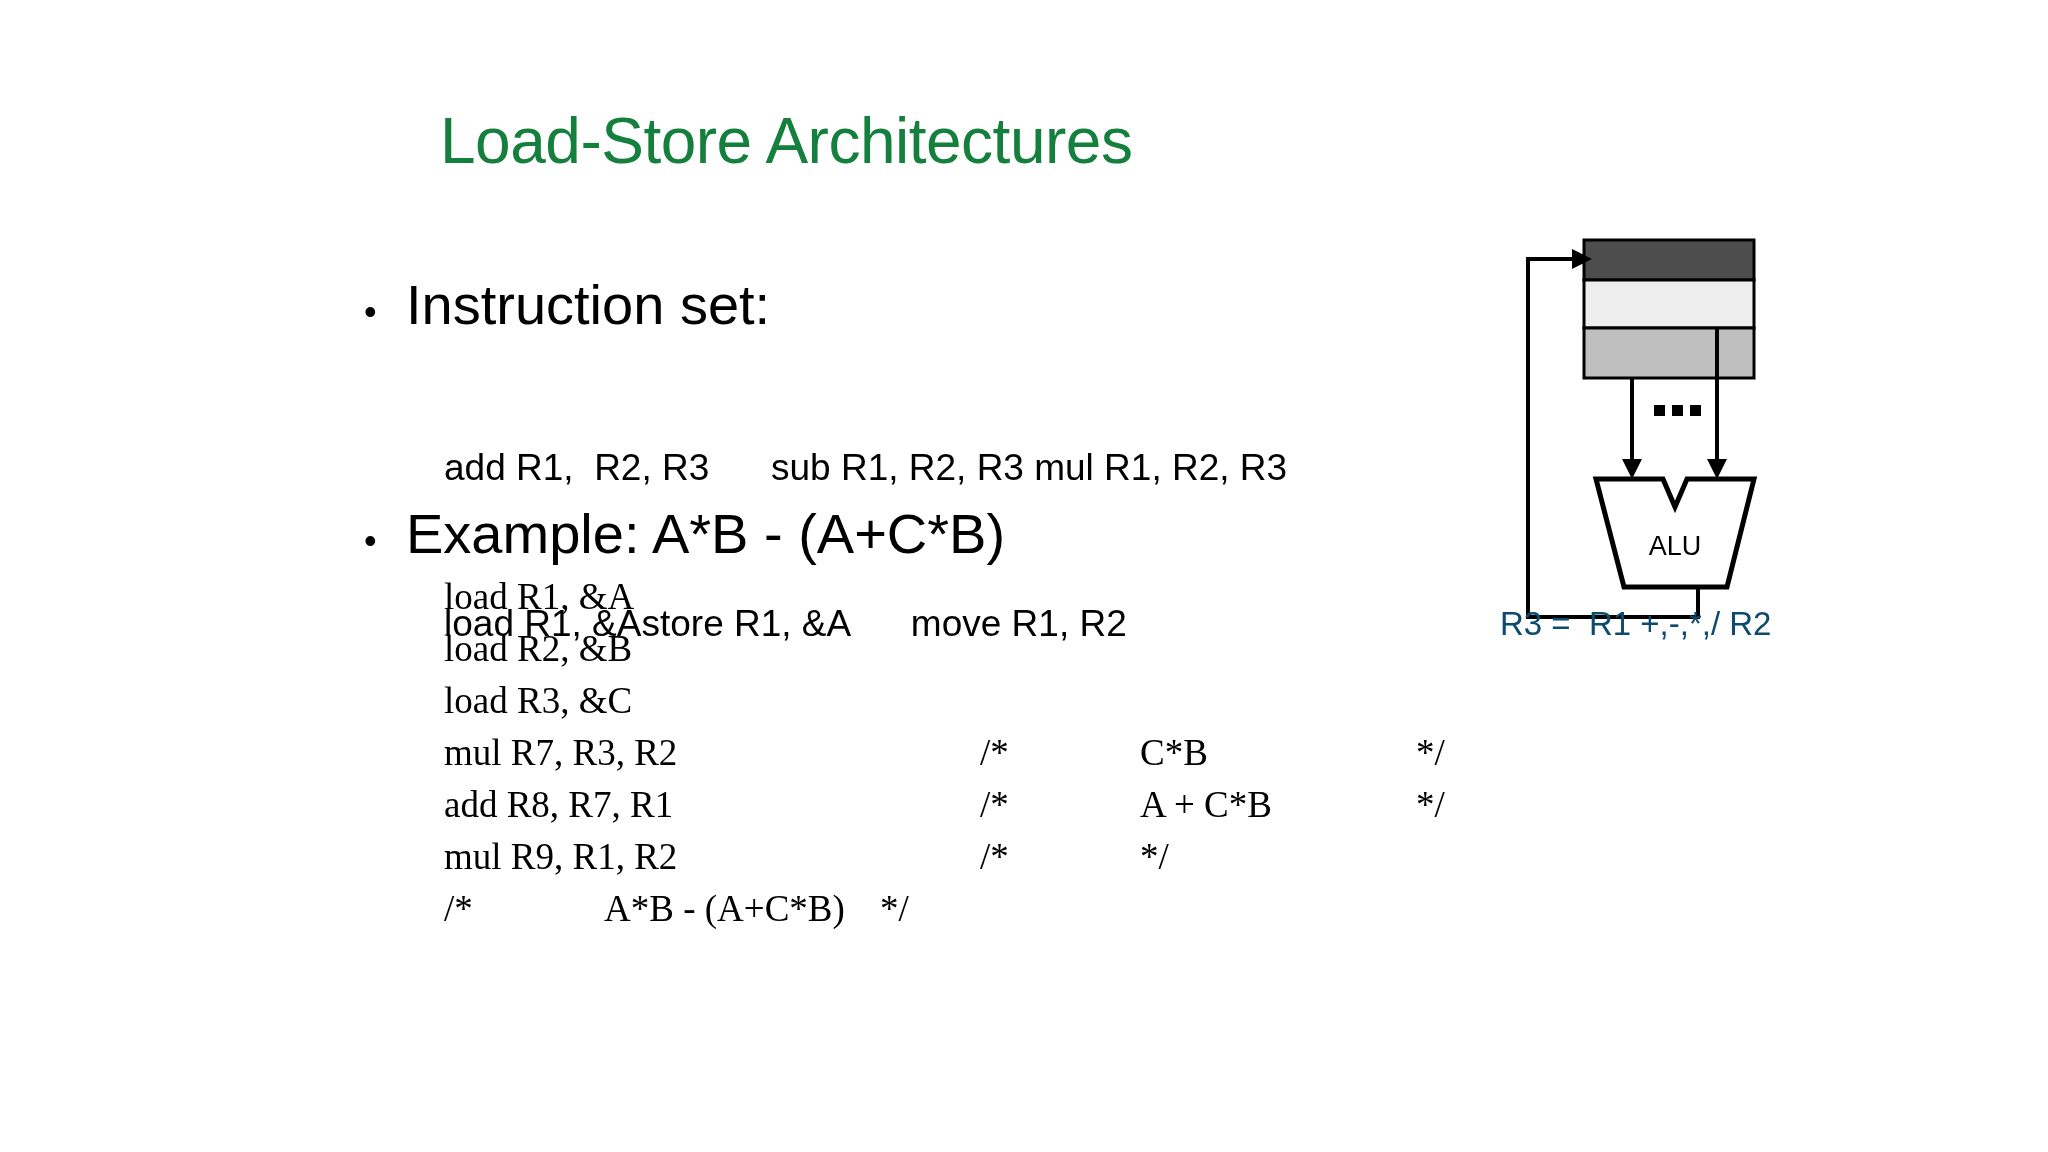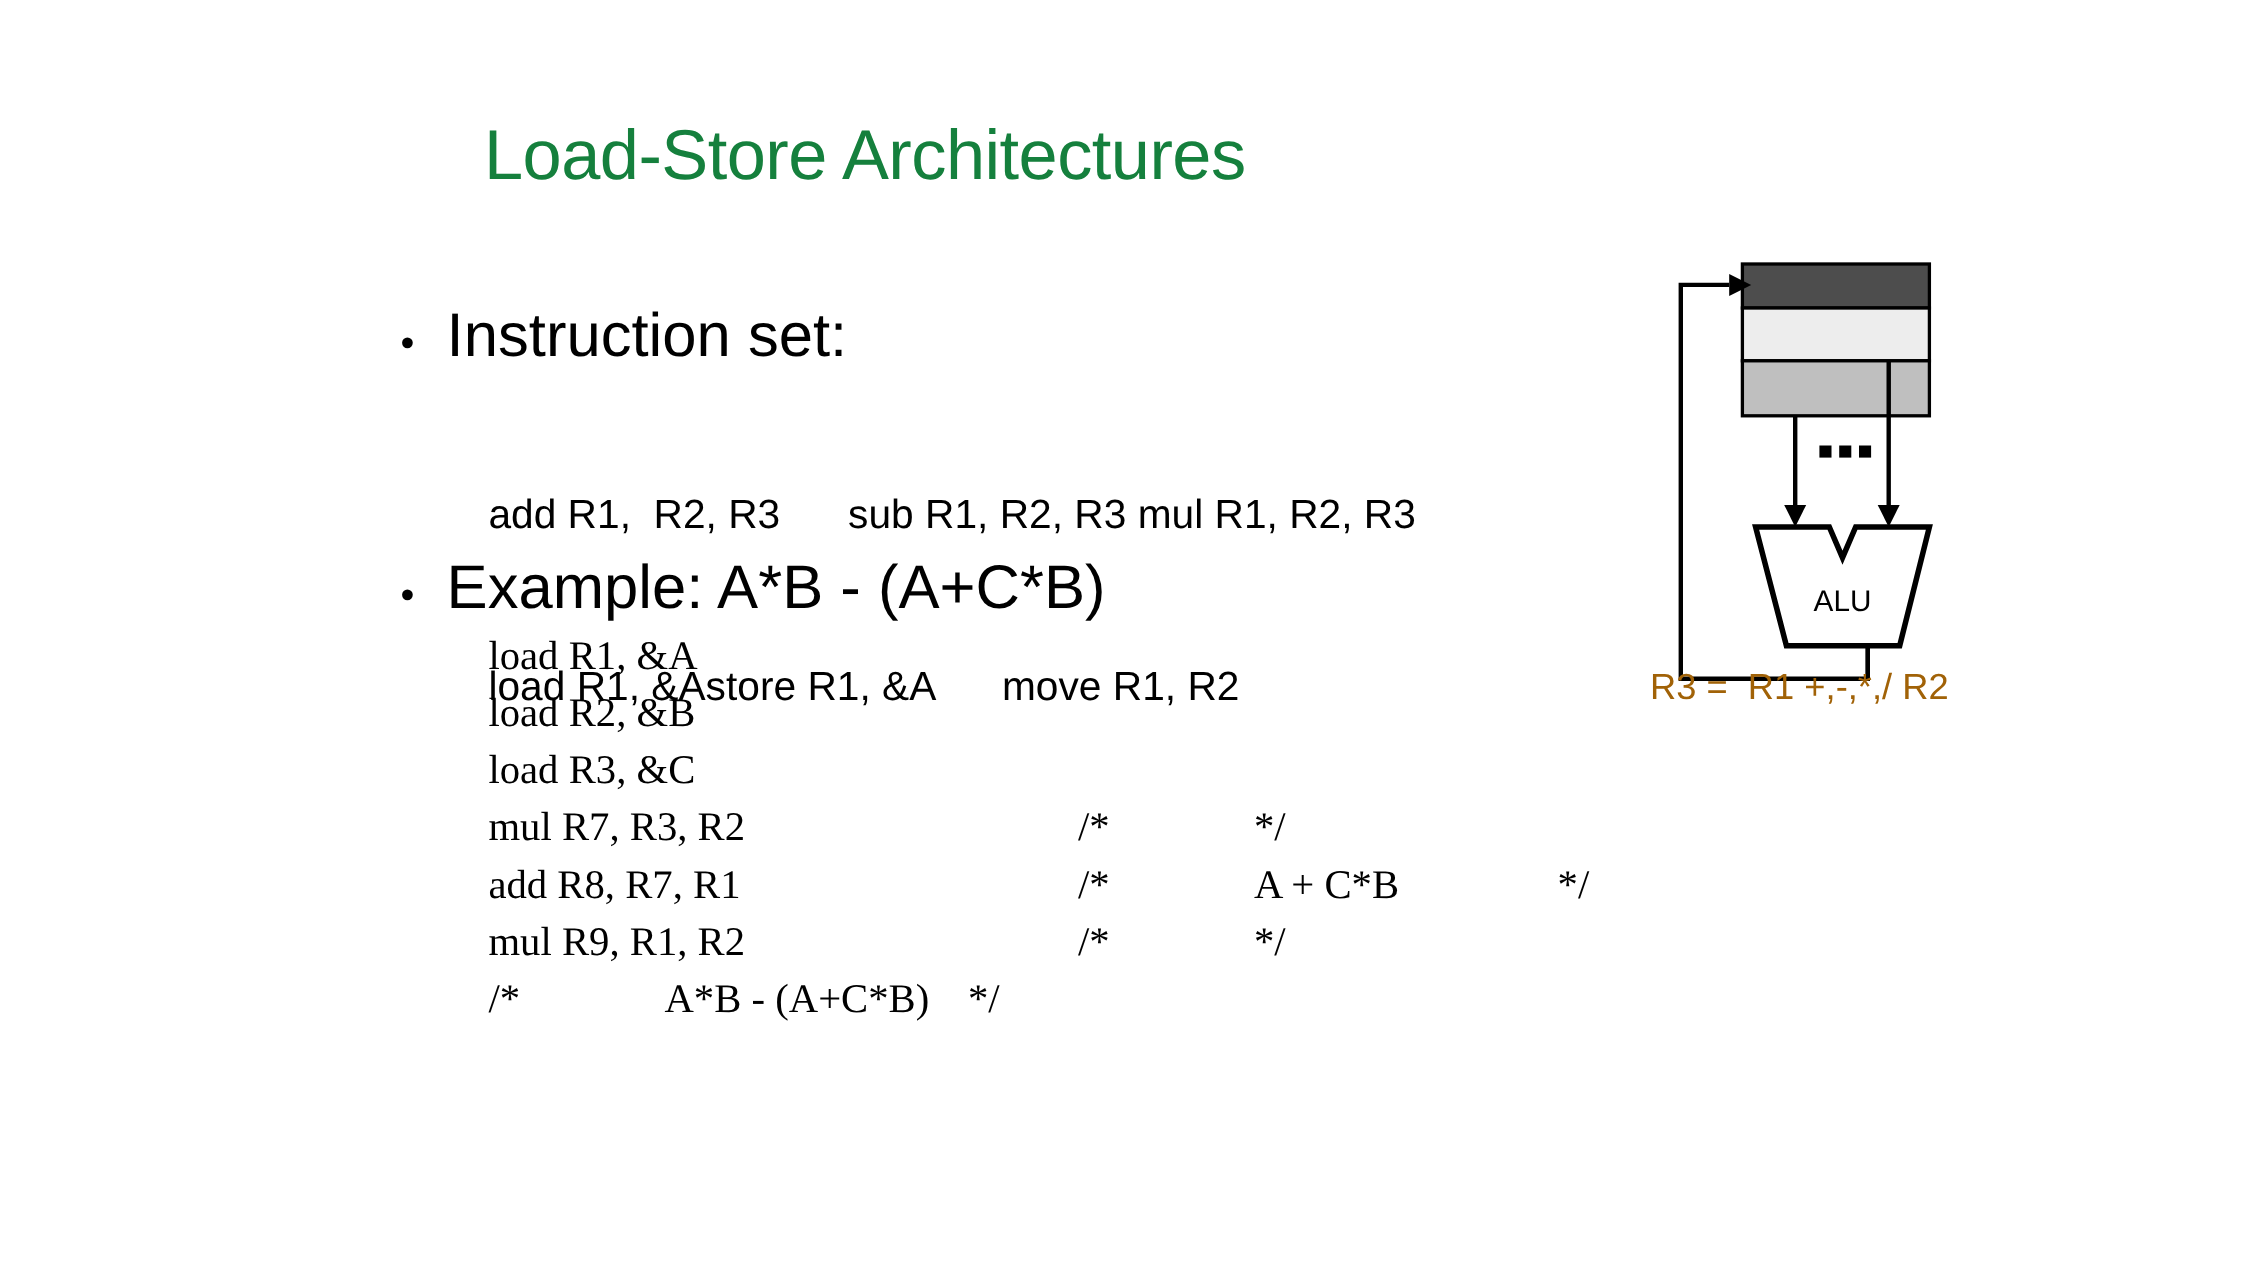--- a/index.html
+++ b/index.html
@@ -112,21 +112,21 @@
     width: 350px;
     height: 420px;
   }
   #figure svg { display: block; }
 
   #figure-caption {
     position: absolute;
     left: 1500px;
     top: 605px;
     font-size: 33px;
-    color: #a16207;
+    color: #0c4a6e;
     white-space: pre;
   }
 </style>
 </head>
 <body>
 
 <div class="slide">
 
   <div class="slide-title">Load-Store Architectures</div>
 
@@ -163,20 +163,21 @@
     </div>
     <div class="code-row">
       <span class="code-instr">load R3, &amp;C</span>
       <span class="code-slashstar"></span>
       <span class="code-comment"></span>
       <span class="code-starslash"></span>
     </div>
     <div class="code-row">
       <span class="code-instr">mul R7, R3, R2</span>
       <span class="code-slashstar">/*</span>
+      <span class="code-comment">C*B</span>
       <span class="code-starslash">*/</span>
     </div>
     <div class="code-row">
       <span class="code-instr">add R8, R7, R1</span>
       <span class="code-slashstar">/*</span>
       <span class="code-comment">A + C*B</span>
       <span class="code-starslash">*/</span>
     </div>
     <div class="code-row">
       <span class="code-instr">mul R9, R1, R2</span>

